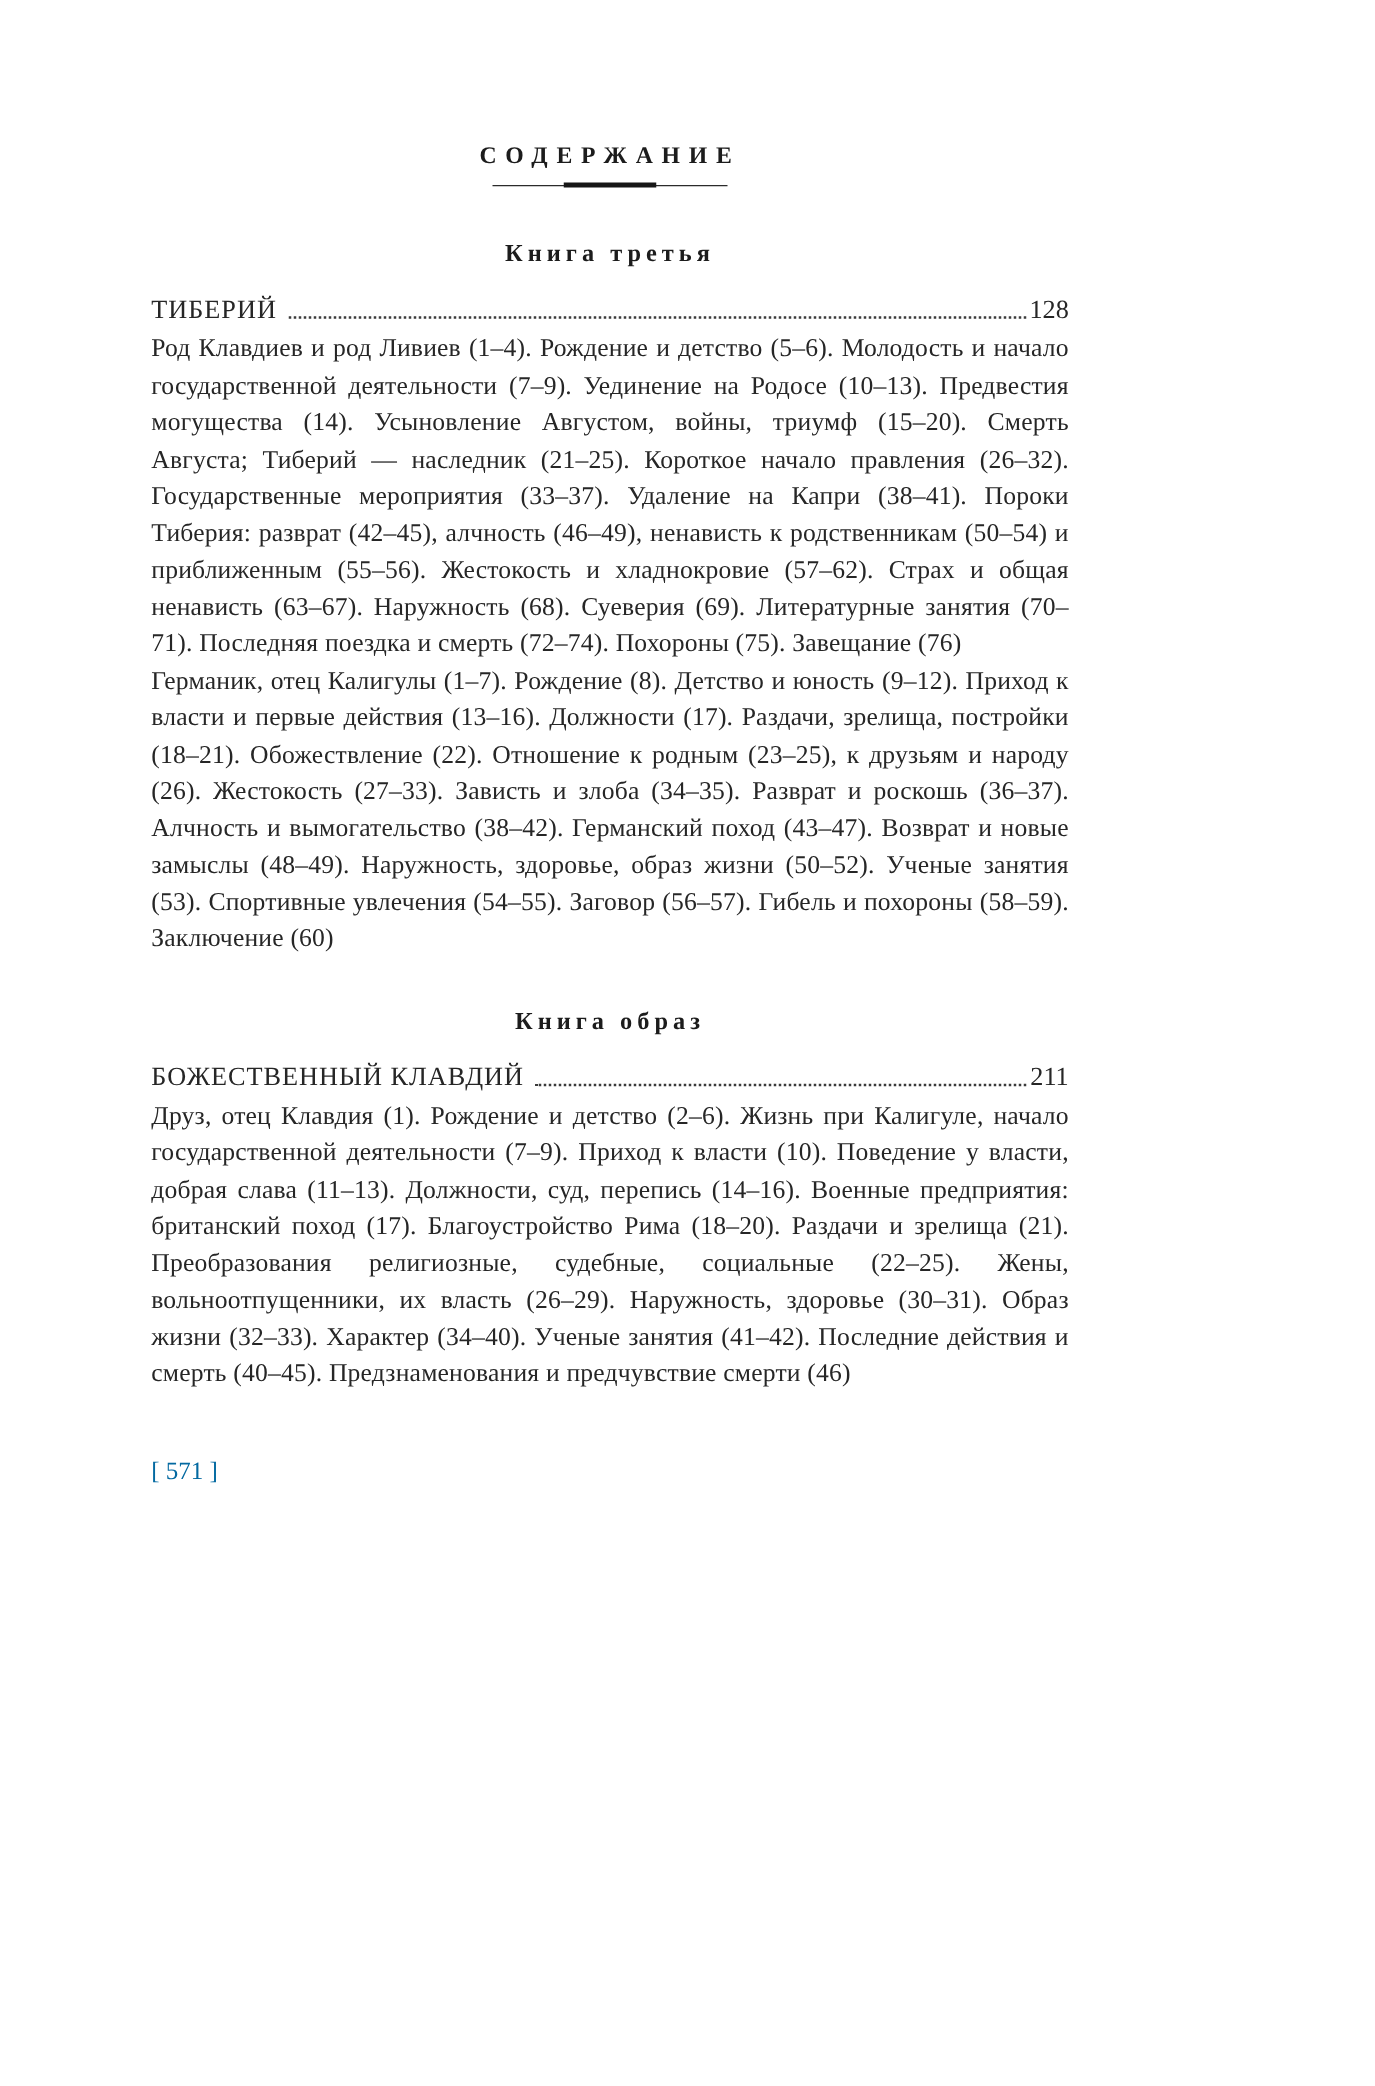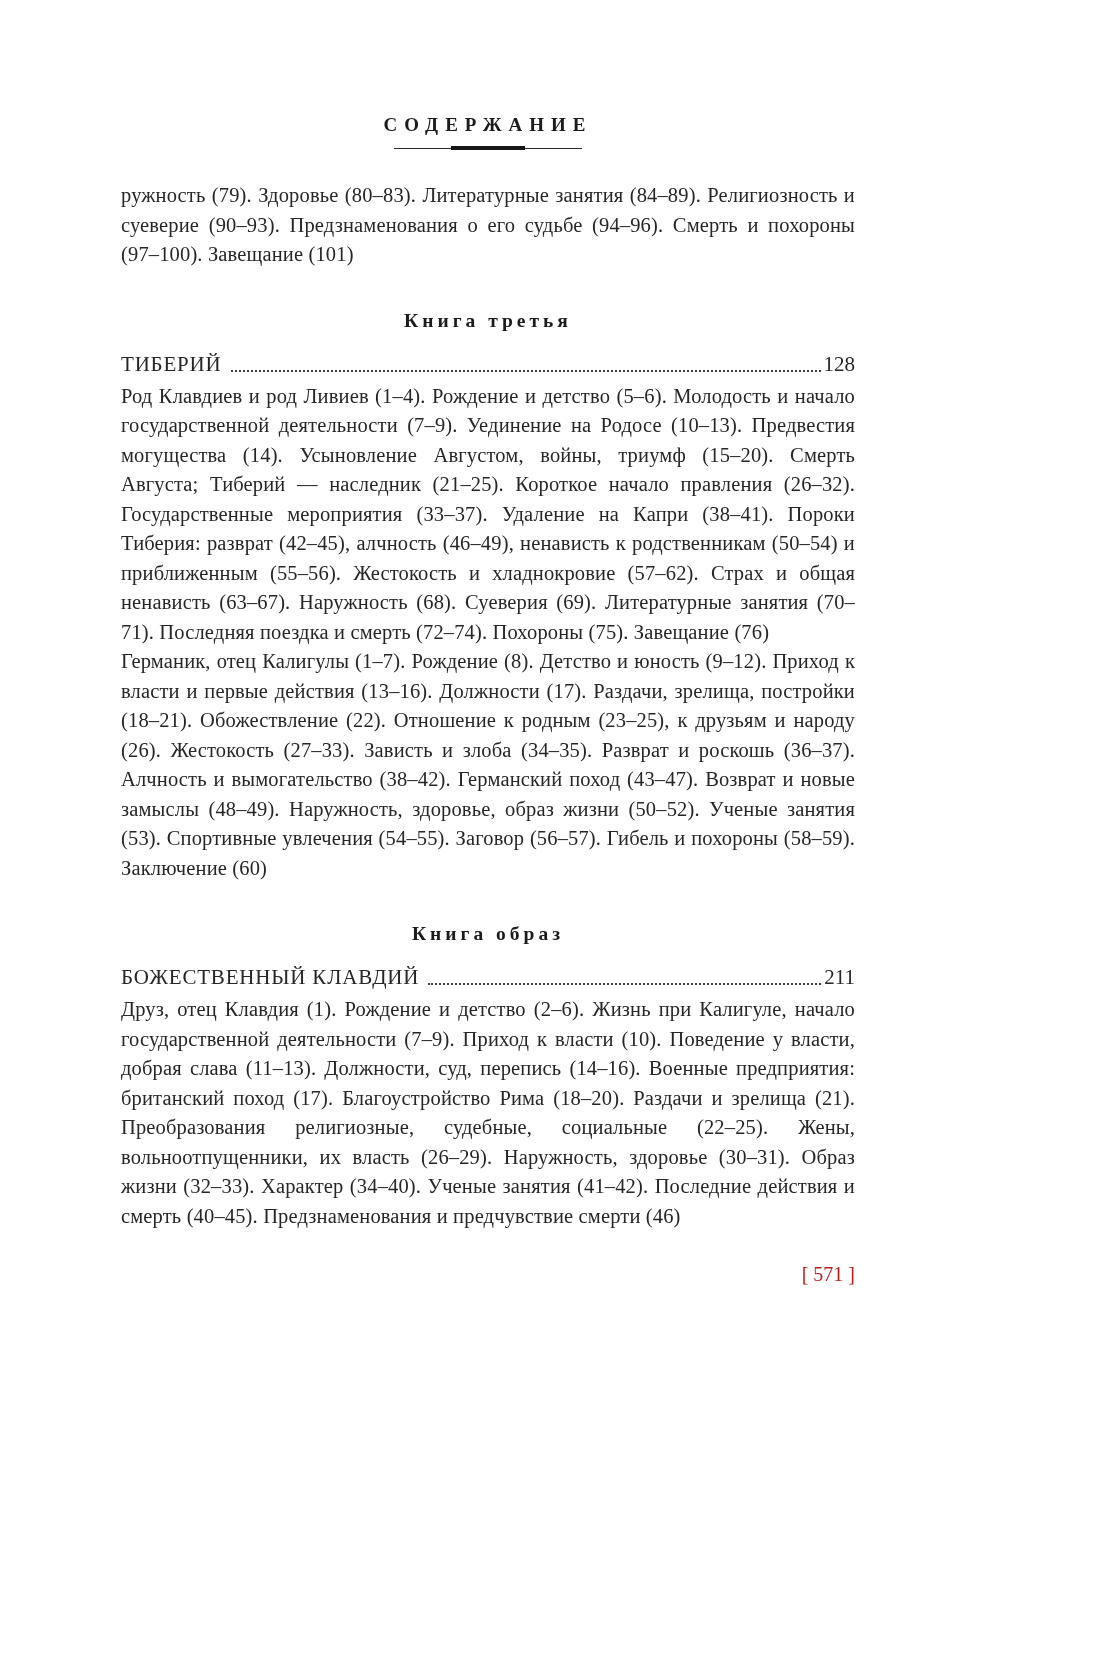--- a/index.html
+++ b/index.html
@@ -73,39 +73,38 @@
   .entry-title { white-space:nowrap; letter-spacing:0.8px; }
   .leader {
     flex:1;
     margin:0 3px 7px 9px;
     border-bottom:2.6px dotted #3b3b3b;
   }
   .entry-page { white-space:nowrap; }
 
   
   .footer {
-    text-align:right;
+    text-align:left;
     font-size:20px;
-    margin-top:32px;
-    color:#b91c1c;
+    margin-top:51px;
+    color:#0369a1;
   }
 </style>
 </head>
 <body>
 
 <div class="page">
   <div class="content">
 
     <div class="toc-header">СОДЕРЖАНИЕ</div>
     <div class="header-rule">
       <div class="thin"></div>
       <div class="thick"></div>
     </div>
 
-    <p class="body-text intro">ружность (79). Здоровье (80–83). Литературные занятия (84–89). Религиозность и суеверие (90–93). Предзнаменования о его судьбе (94–96). Смерть и похороны (97–100). Завещание (101)</p>
 
     <div>
       <div class="book-heading">Книга третья</div>
       <div class="entry-line">
         <span class="entry-title">ТИБЕРИЙ</span>
         <span class="leader"></span>
         <span class="entry-page">128</span>
       </div>
       <p class="body-text">Род Клавдиев и род Ливиев (1–4). Рождение и детство (5–6). Молодость и начало государственной деятельности (7–9). Уединение на Родосе (10–13). Предвестия могущества (14). Усыновление Августом, войны, триумф (15–20). Смерть Августа; Тиберий — наследник (21–25). Короткое начало правления (26–32). Государственные мероприятия (33–37). Удаление на Капри (38–41). Пороки Тиберия: разврат (42–45), алчность (46–49), ненависть к родственникам (50–54) и приближенным (55–56). Жестокость и хладнокровие (57–62). Страх и общая ненависть (63–67). Наружность (68). Суеверия (69). Литературные занятия (70–71). Последняя поездка и смерть (72–74). Похороны (75). Завещание (76)</p>
     </div>

